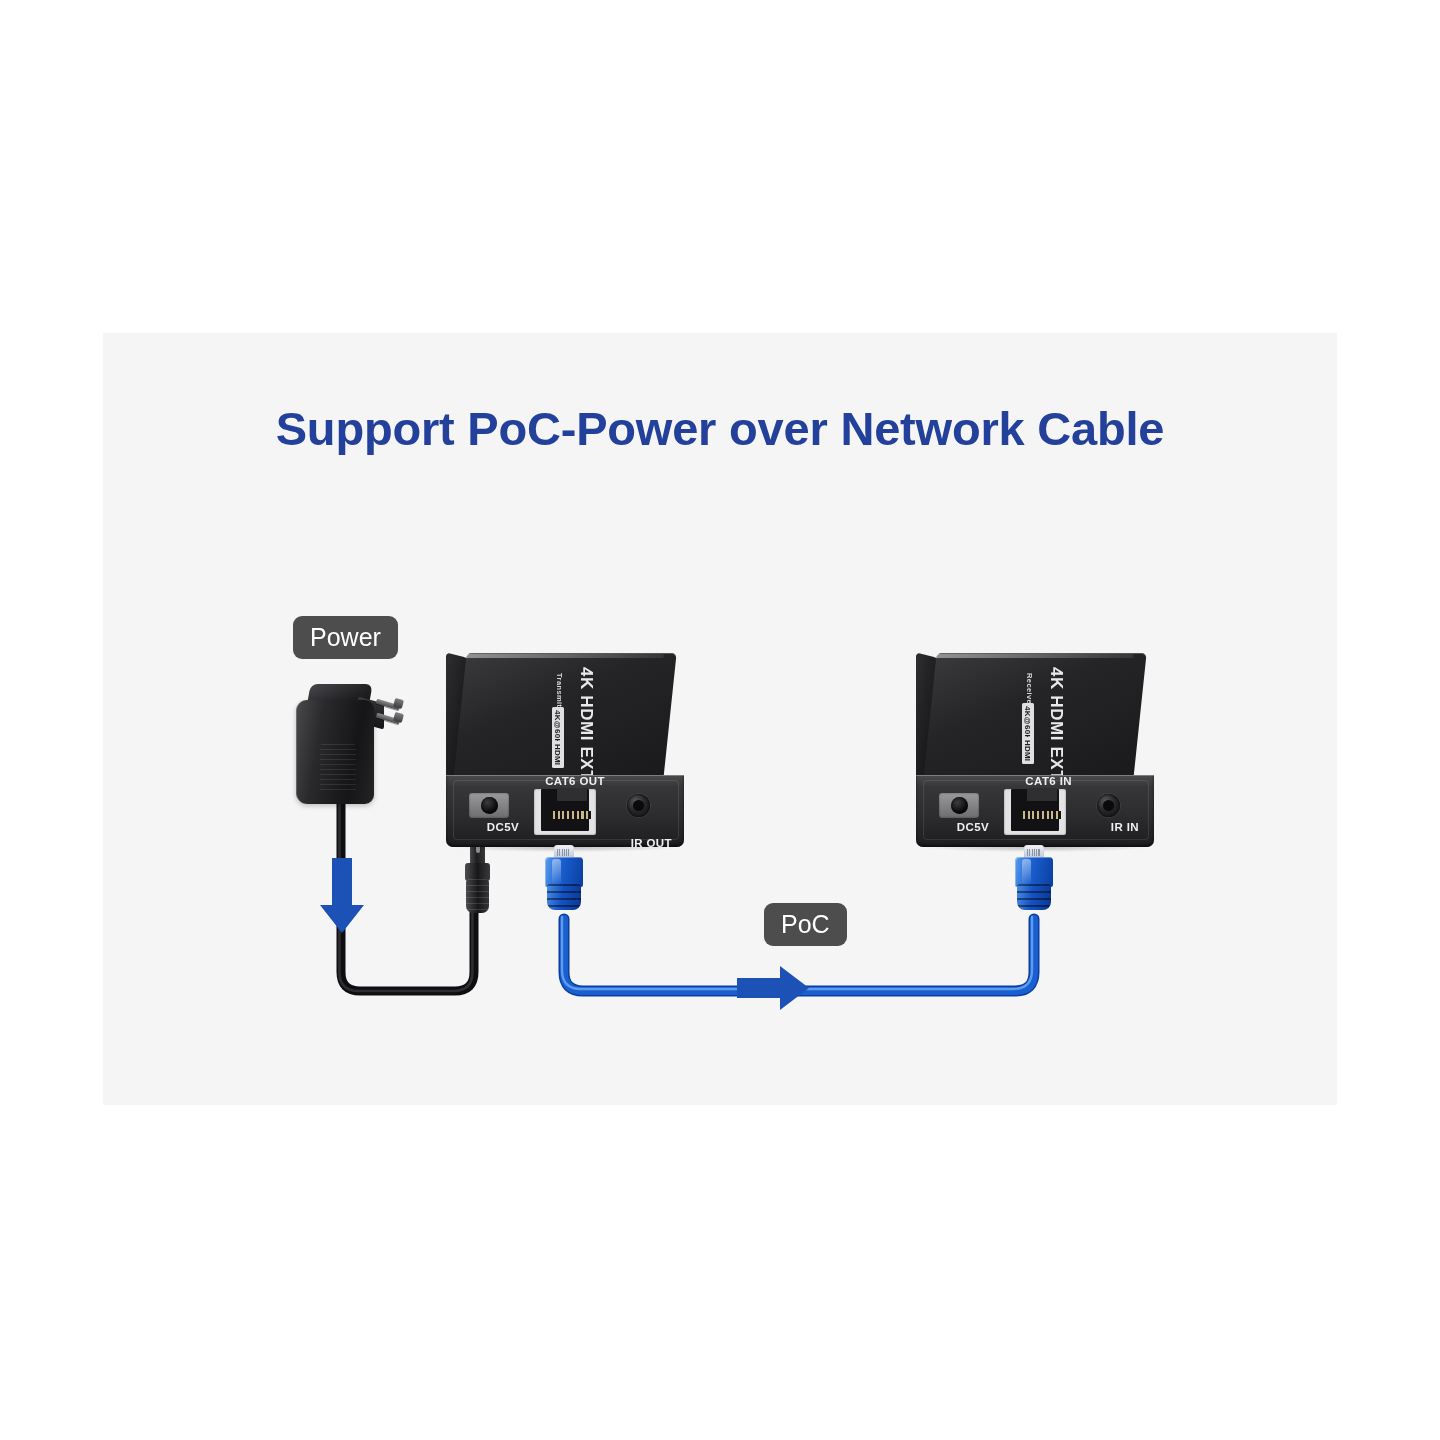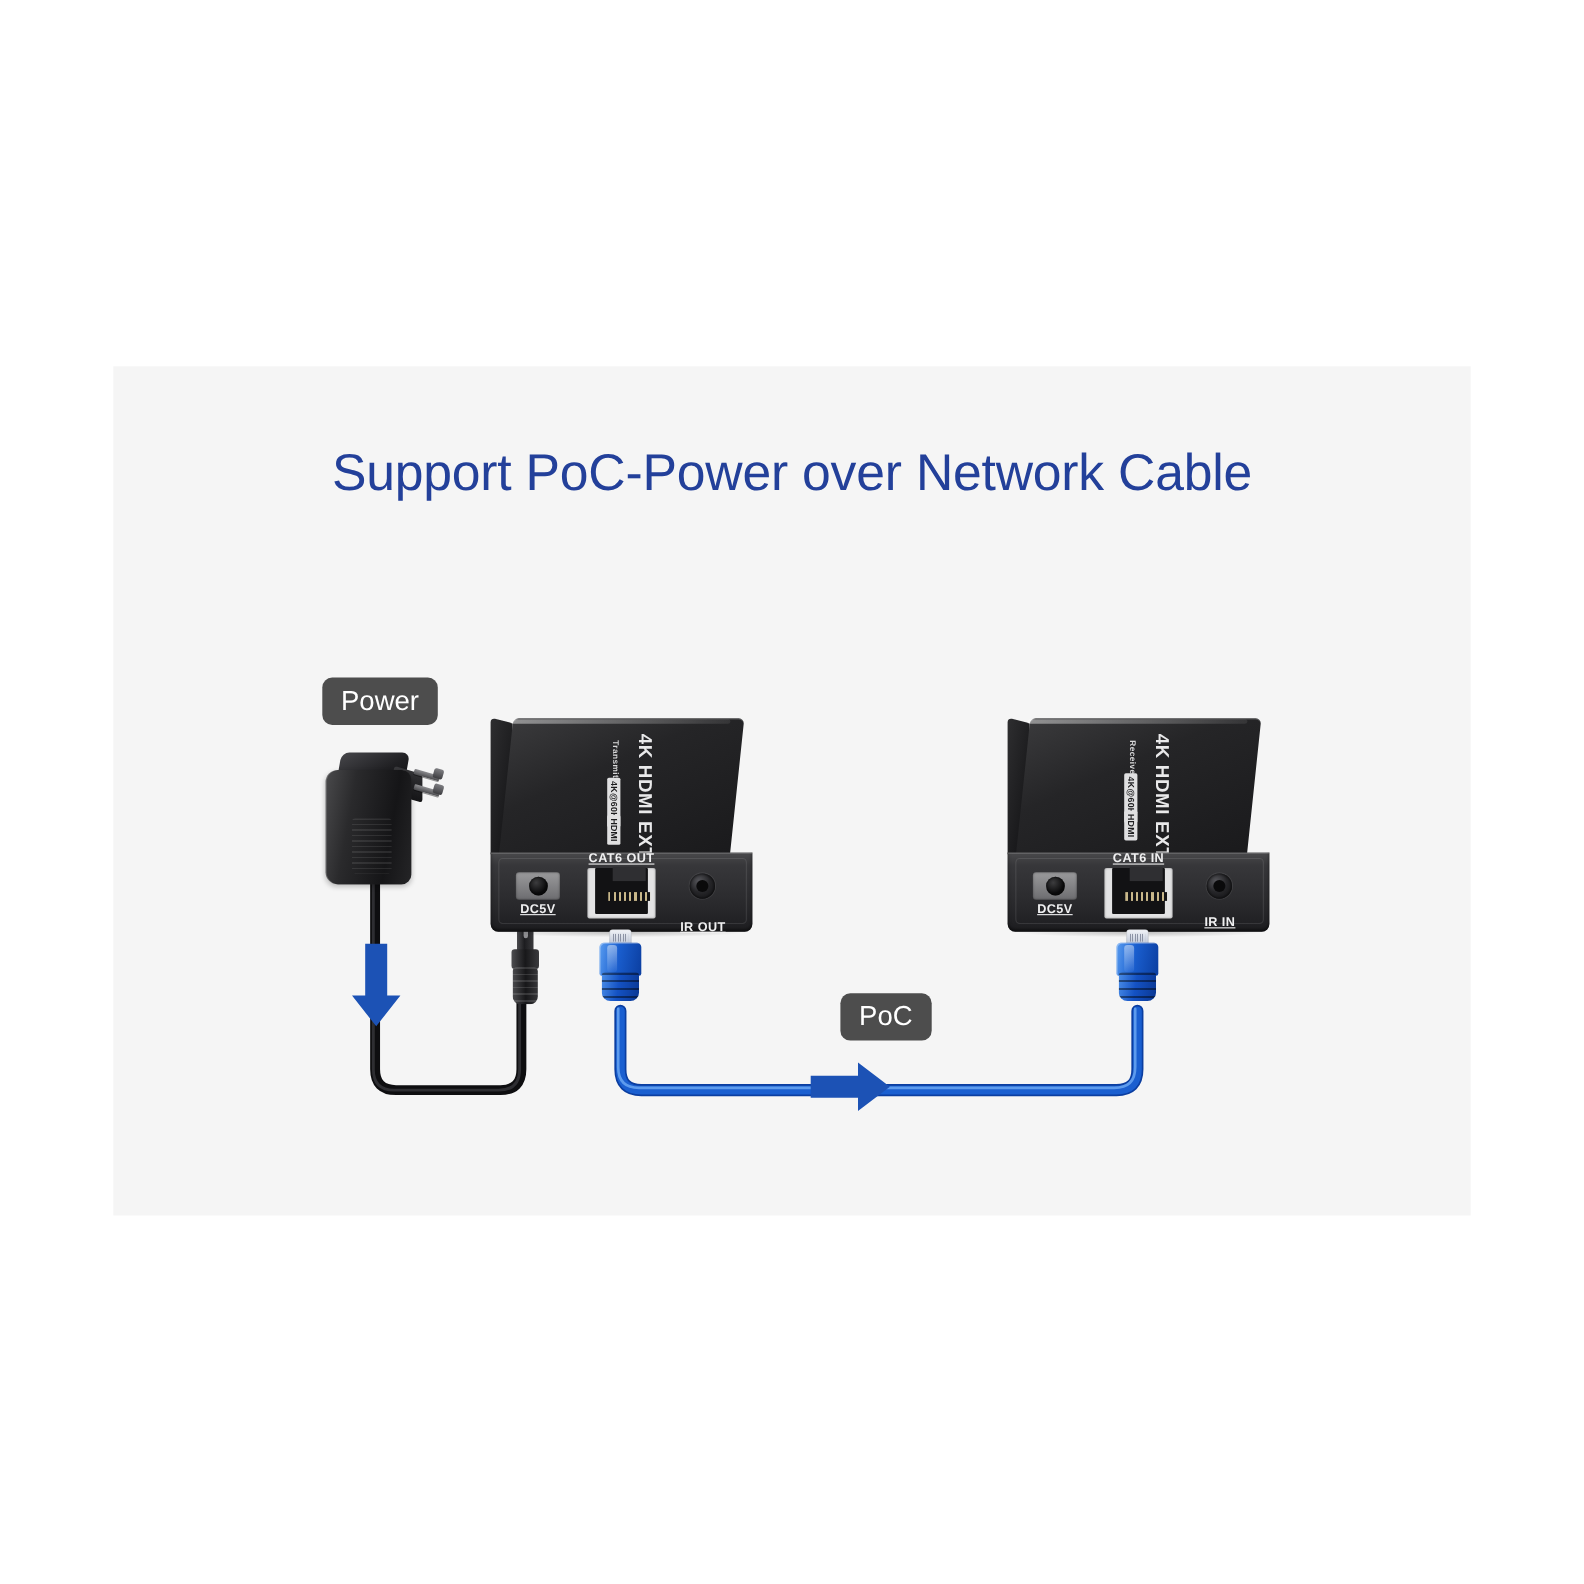--- a/index.html
+++ b/index.html
@@ -26,21 +26,21 @@
   }
 
   
   #title {
     position: absolute;
     left: 0;
     top: 68px;
     width: 100%;
     text-align: center;
     font-size: 47px;
-    font-weight: normal;
+    font-weight: bold;
     color: #23409a;
     letter-spacing: -0.2px;
     white-space: nowrap;
   }
   #subtitle {
     position: absolute;
     left: 0;
     top: 136px;
     width: 100%;
     text-align: center;
@@ -166,22 +166,21 @@
   }
 
   
   .port-label {
     position: absolute;
     color: #f0f0f1;
     font-size: 11.5px;
     font-weight: bold;
     letter-spacing: 0.4px;
     white-space: nowrap;
-    text-align: center;
-    text-decoration: underline;
+    text-align: right;
   }
   .dc-jack {
     position: absolute;
     width: 40px; height: 25px;
     background: linear-gradient(180deg,#9a9a9c,#6d6d70);
     border-radius: 3px;
     box-shadow: inset 0 0 2px rgba(0,0,0,.5);
   }
   .dc-jack::after {
     content: "";
@@ -473,21 +472,21 @@
 
         <div class="rj45" style="left:88px; top:14px;" data-interactable="true">
           <div class="rj45-mouth" data-interactable="false">
             <div class="rj45-key" data-interactable="false"></div>
             <div class="rj45-pins" data-interactable="false"></div>
           </div>
         </div>
         <div class="port-label" style="left:82px; top:0px; width:74px;" data-interactable="false">CAT6 IN</div>
 
         <div class="ir-jack" style="left:181px; top:19px;" data-interactable="true"></div>
-        <div class="port-label" style="left:163px; top:58px; width:60px;" data-interactable="false">IR IN</div>
+        <div class="port-label" style="left:163px; top:46px; width:60px;" data-interactable="false">IR IN</div>
       </div>
     </div>
 
     <div class="rjplug" style="left:438px; top:512px;" data-interactable="true">
       <div class="rj-clip" data-interactable="false"></div>
       <div class="rj-head" data-interactable="false"></div>
       <div class="rj-boot" data-interactable="false"></div>
     </div>
 
     <div class="rjplug" style="left:908px; top:512px;" data-interactable="true">

